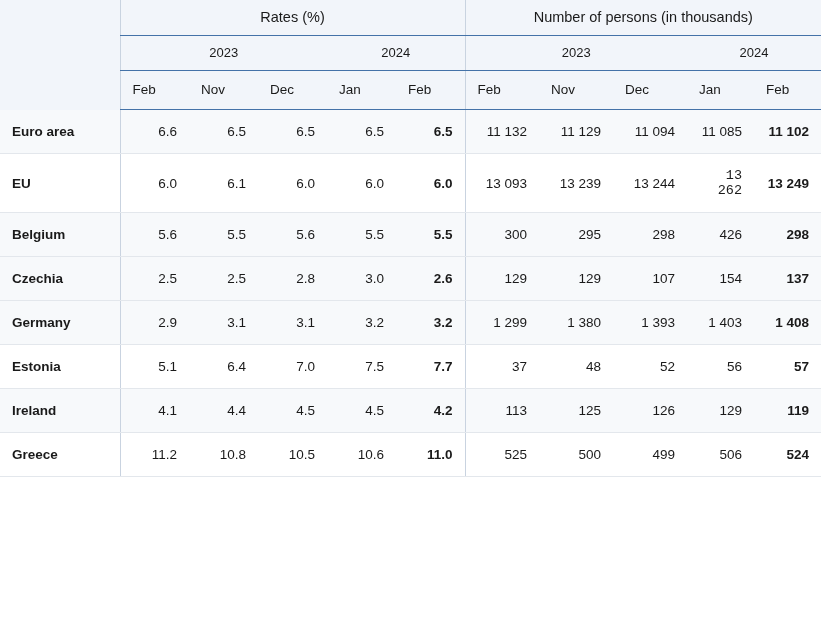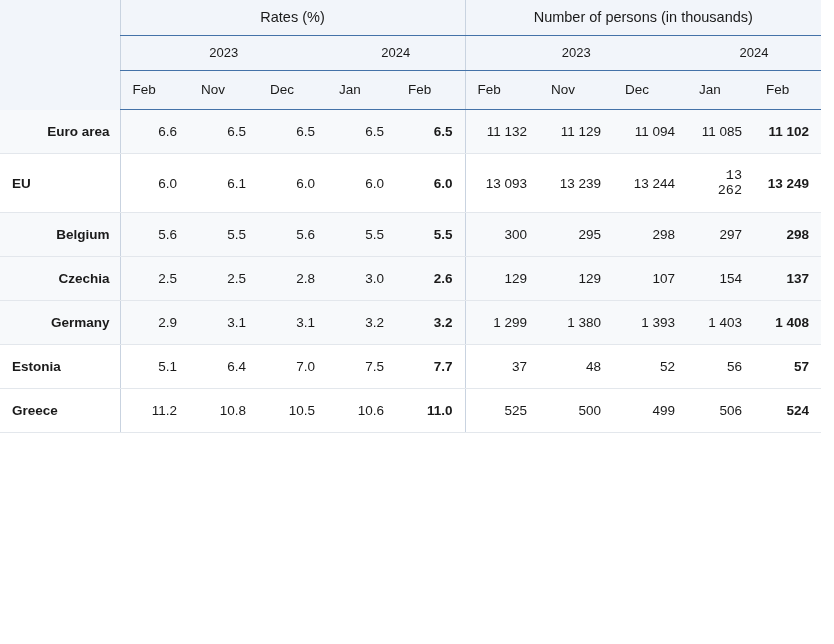--- a/index.html
+++ b/index.html
@@ -64,21 +64,21 @@
     border-bottom: 1.5px solid #4472a8;
   }
   .mon-title.lft { text-align: left; padding-left: 12px; }
 
   
   tbody td {
     padding: 14px 10px 14px 10px;
     border-bottom: 1px solid #e3e7ec;
     vertical-align: middle;
   }
-  tbody tr.odd td { background: #f7f9fb; text-align: right; }
+  tbody tr.odd td { background: #f7f9fb; }
   tbody tr.even td { background: #ffffff; }
   td.country {
     font-weight: bold;
     text-align: left;
     padding-left: 12px;
     border-right: 1px solid #c9d3e0;
     font-size: 13.5px;
   }
   td.val {
     text-align: right;
@@ -166,21 +166,21 @@
     <tr class="odd">
       <td class="country">Belgium</td>
       <td class="val">5.6</td>
       <td class="val">5.5</td>
       <td class="val">5.6</td>
       <td class="val">5.5</td>
       <td class="val bold">5.5</td>
       <td class="val sep">300</td>
       <td class="val">295</td>
       <td class="val">298</td>
-      <td class="val">297</td>
+      <td class="val">426</td>
       <td class="val bold">298</td>
     </tr>
 
 
     <tr class="odd">
       <td class="country">Czechia</td>
       <td class="val">2.5</td>
       <td class="val">2.5</td>
       <td class="val">2.8</td>
       <td class="val">3.0</td>
@@ -214,20 +214,33 @@
       <td class="val">7.0</td>
       <td class="val">7.5</td>
       <td class="val bold">7.7</td>
       <td class="val sep">37</td>
       <td class="val">48</td>
       <td class="val">52</td>
       <td class="val">56</td>
       <td class="val bold">57</td>
     </tr>
 
+    <tr class="odd">
+      <td class="country">Ireland</td>
+      <td class="val">4.1</td>
+      <td class="val">4.4</td>
+      <td class="val">4.5</td>
+      <td class="val">4.5</td>
+      <td class="val bold">4.2</td>
+      <td class="val sep">113</td>
+      <td class="val">125</td>
+      <td class="val">126</td>
+      <td class="val">129</td>
+      <td class="val bold">119</td>
+    </tr>
 
     <tr class="even">
       <td class="country">Greece</td>
       <td class="val">11.2</td>
       <td class="val">10.8</td>
       <td class="val">10.5</td>
       <td class="val">10.6</td>
       <td class="val bold">11.0</td>
       <td class="val sep">525</td>
       <td class="val">500</td>

